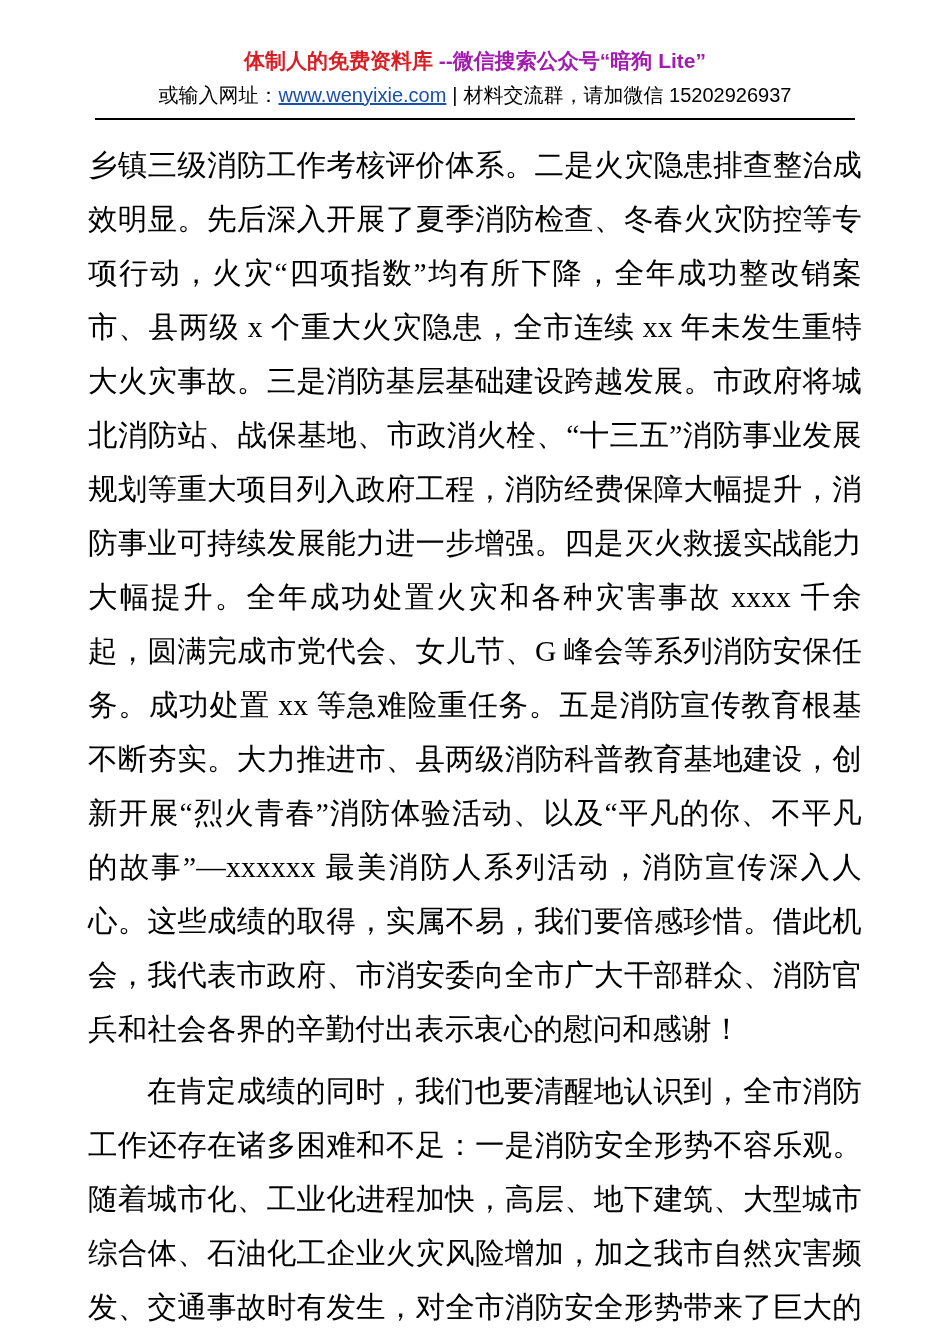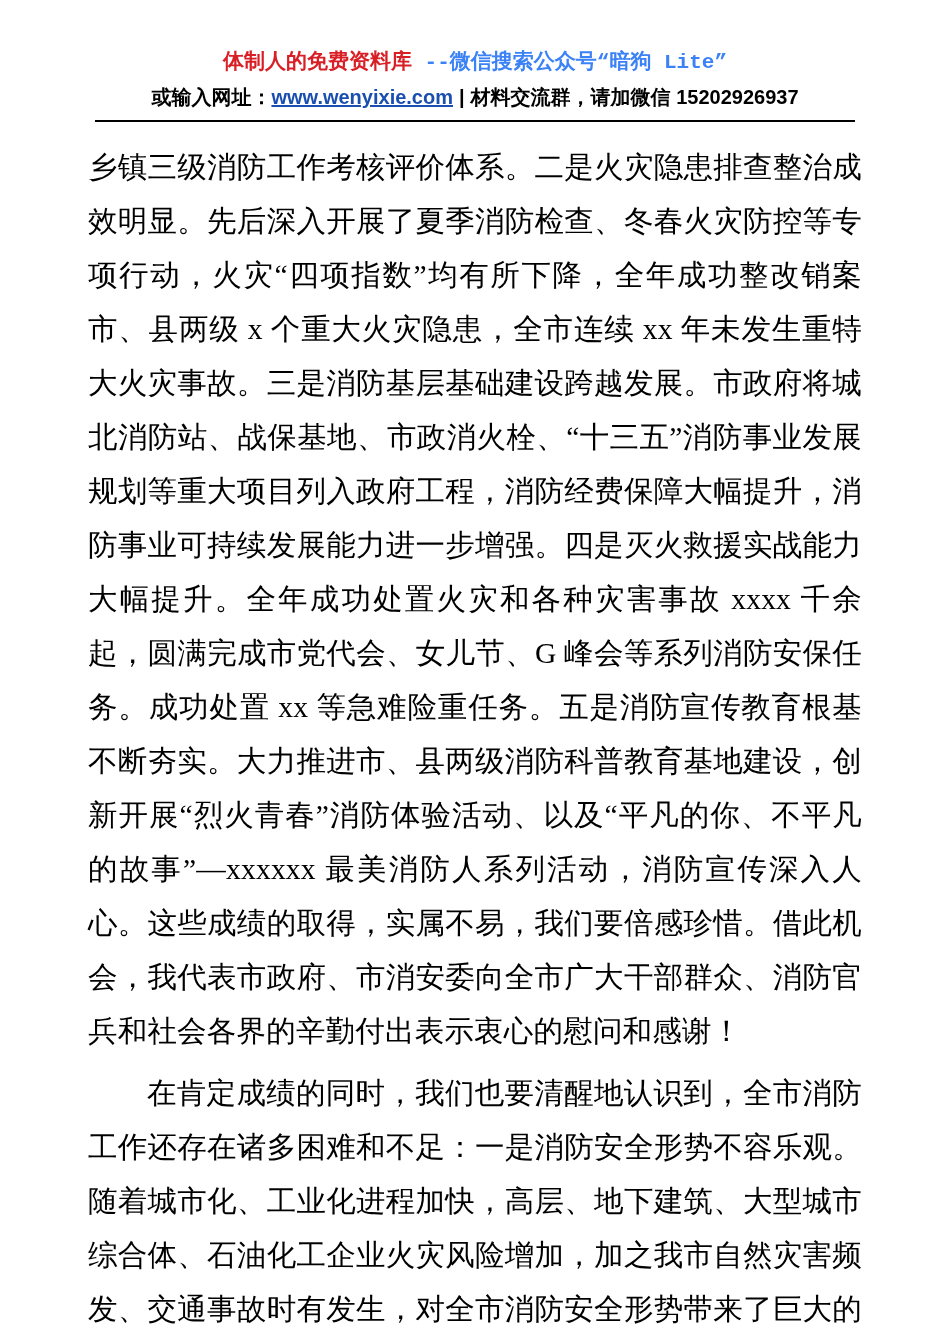--- a/index.html
+++ b/index.html
@@ -29,29 +29,28 @@
     font-size: 21px;
     line-height: 30px;
     font-family: "Liberation Sans", sans-serif;
     font-weight: bold;
     white-space: nowrap;
   }
   .header-line1 .brand {
     color: #d91f26;
   }
   .header-line1 .rest {
-    color: #3b82f6;
-    font-family: Liberation Mono, monospace;
+    color: #a21caf;
   }
   .header-line2 {
     font-size: 20px;
     line-height: 30px;
     margin-top: 4px;
     font-family: "Liberation Sans", sans-serif;
-    font-weight: bold;
+    font-weight: normal;
     white-space: nowrap;
   }
   .header-line2 .label {
     color: #000000;
   }
   .header-line2 .url {
     color: #1a4fb0;
     text-decoration: underline;
   }
   .header-line2 .sep {

